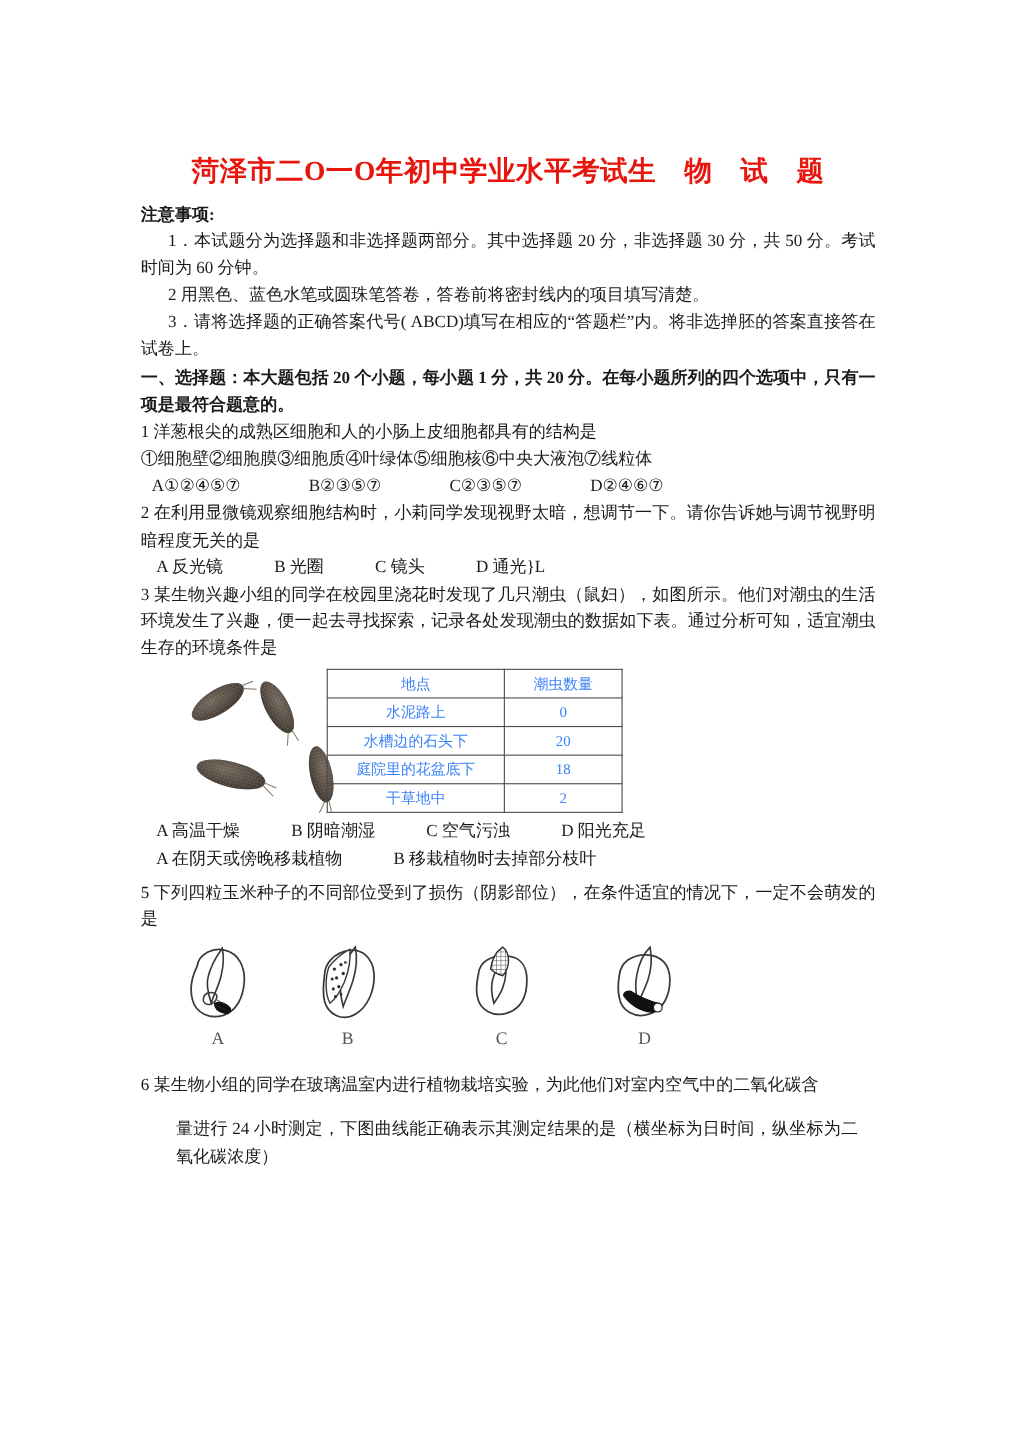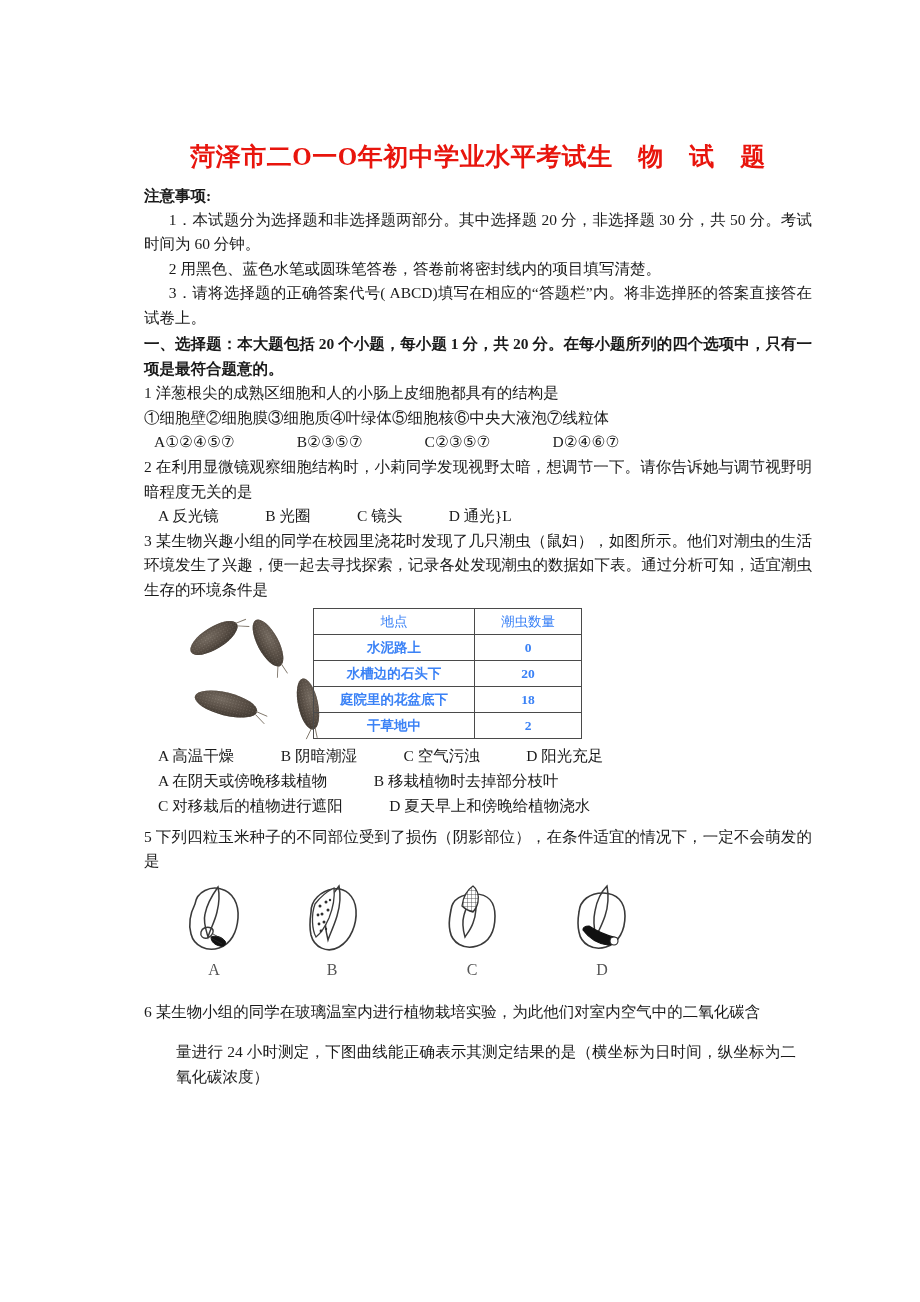--- a/index.html
+++ b/index.html
@@ -17,21 +17,21 @@
   }
   .page {
     position: absolute;
     left: 0; top: 0;
     width: 920px;
     height: 1302px;
     background: #fff;
   }
   .content {
     position: absolute;
-    left: 144px;
+    left: 128px;
     top: 140px;
     width: 668px;
   }
 
   
   .doc-title {
     color: #e8150d;
     font-weight: bold;
     font-size: 25px;
     text-align: center;
@@ -100,21 +100,21 @@
     left: 169px;
     top: 2px;
     border-collapse: collapse;
     font-size: 13.5px;
     color: #3b82f6;
   }
   .bug-table td, .bug-table th {
     border: 1px solid #4a4a4a;
     padding: 2px 6px;
     text-align: center;
-    font-weight: bold;
+    font-weight: normal;
     height: 21px;
     line-height: 1.15;
   }
   .bug-table th { font-weight: normal; }
   .bug-table .c-place { width: 148px; }
   .bug-table .c-count { width: 94px; }
 
   
   .seeds-row {
     position: relative;
@@ -238,21 +238,20 @@
             <td>干草地中</td>
             <td>2</td>
           </tr>
         </tbody>
       </table>
     </div>
 
     <p class="q-opts">A 高温干燥　　　B 阴暗潮湿　　　C 空气污浊　　　D 阳光充足</p>
 
     <p class="q-opts">A 在阴天或傍晚移栽植物　　　B 移栽植物时去掉部分枝叶</p>
-    <p class="q-opts">C 对移栽后的植物进行遮阳　　　D 夏天早上和傍晚给植物浇水</p>
 
     <p class="q" style="margin-top:6px">5 下列四粒玉米种子的不同部位受到了损伤（阴影部位），在条件适宜的情况下，一定不会萌发的是</p>
 
     <div class="seeds-row">
 
       <div class="seed" style="left:24px;">
         <svg width="74" height="78" viewBox="0 0 74 78">
           <path d="M18,22 C20,9 34,4 44,7 C56,10 62,22 61,36 C60,50 54,62 42,66 C30,70 17,64 14,52 C11,41 14,30 18,22 Z" fill="none" stroke="#3a3a3a" stroke-width="1.6"></path>
           <path d="M41,5 C43,14 42,22 40,30 C38,39 33,48 31,55 C29,48 26,40 28,32 C30,22 36,12 41,5 Z" fill="none" stroke="#3a3a3a" stroke-width="1.5"></path>
           <path d="M30,56 C26,57 23,54 24,50 C25,46 30,44 34,46 C38,48 36,54 30,56 Z" fill="none" stroke="#3a3a3a" stroke-width="1.4"></path>

